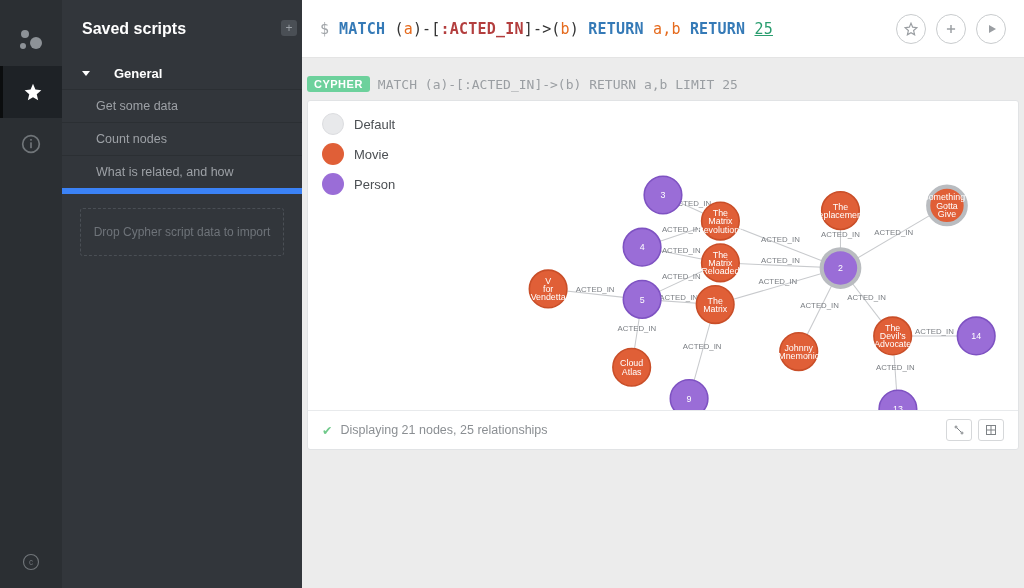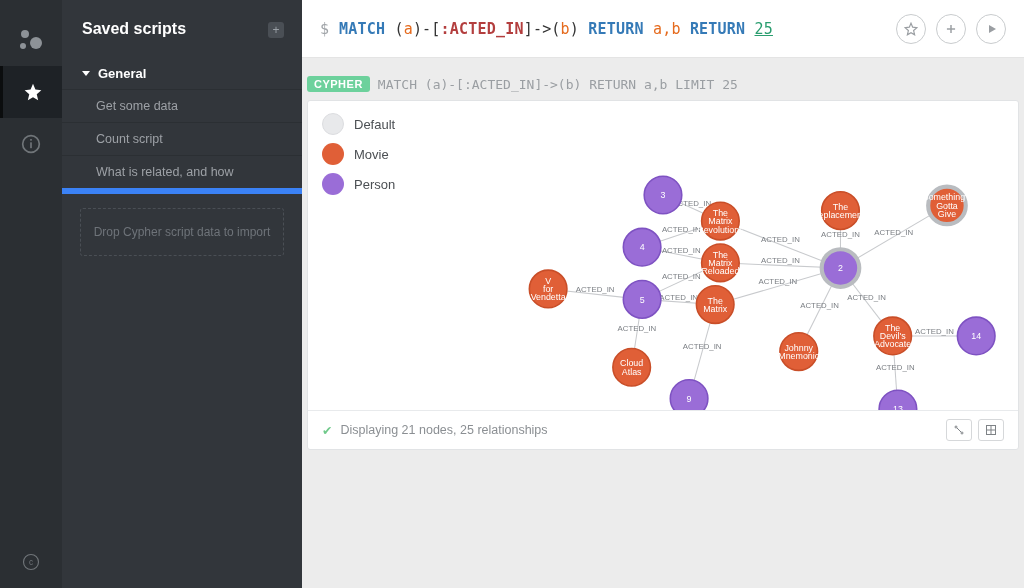--- a/index.html
+++ b/index.html
@@ -13,24 +13,24 @@
 .icon-rail .rail-item.active svg { fill: #ffffff; }
 .icon-rail .spacer { flex: 1; }
 .logo-dots { width: 26px; height: 26px; position: relative; }
 .logo-dots .d { position: absolute; border-radius: 50%; background: #8d9297; }
 .logo-dots .d1 { width: 8px; height: 8px; left: 3px; top: 3px; }
 .logo-dots .d2 { width: 12px; height: 12px; left: 12px; top: 10px; }
 .logo-dots .d3 { width: 6px; height: 6px; left: 2px; top: 16px; }
 
 
 .sidebar { width: 240px; background: #32363b; color: #d0d3d6; display: flex; flex-direction: column; }
-.sidebar-header { display: flex; align-items: flex-end; padding: 20px 18px 20px 20px; }
+.sidebar-header { display: flex; align-items: flex-start; padding: 20px 5px 20px 20px; }
 .sidebar-header h1 { font-size: 16px; font-weight: 600; color: #fff; flex: 1; }
 .sidebar-header .add { width: 16px; height: 16px; border-radius: 3px; background: #4a4f55; color: #9aa0a6; font-size: 12px; line-height: 16px; text-align: center; cursor: pointer; }
-.folder { padding: 8px 18px 8px 20px; font-size: 13px; font-weight: 600; color: #ffffff; cursor: pointer; display: flex; align-items: center; gap: 8px; }
+.folder { padding: 8px 18px 8px 20px; font-size: 13px; font-weight: 600; color: #ffffff; cursor: pointer; display: flex; align-items: center; gap: 24px; }
 .folder .caret { width: 0; height: 0; border-style: solid; }
 .folder .caret.down { border-width: 5px 4px 0 4px; border-color: #fff transparent transparent transparent; }
 .folder .caret.right { border-width: 4px 0 4px 5px; border-color: transparent transparent transparent #fff; }
 .script-item { padding: 9px 18px 9px 34px; font-size: 12.5px; color: #9da1a6; cursor: pointer; border-top: 1px solid #2b2f33; }
 .sidebar .divider-after { border-bottom: 6px solid #3b82f6; }
 .dropzone { margin: 14px 18px; border: 1px dashed #4a4f55; color: #6e7379; text-align: center; padding: 16px 10px; font-size: 12px; border-radius: 3px; }
 
 
 .main { flex: 1; display: flex; flex-direction: column; background: #ececec; }
 .editor { background: #ffffff; border-bottom: 1px solid #e4e4e4; height: 58px; display: flex; align-items: center; padding: 0 18px; }
@@ -107,21 +107,21 @@
   <div class="sidebar-header">
     <h1>Saved scripts</h1>
     <div class="add">+</div>
   </div>
   <div id="folders">
       <div class="folder">
         <span class="caret down"></span>
         <span>General</span>
       </div>
       <div class="script-item">Get some data</div>
-      <div class="script-item">Count script</div>
+      <div class="script-item">Count nodes</div>
       <div class="script-item divider-after">What is related, and how</div>
     </div>
   <div class="dropzone">Drop Cypher script data to import</div>
 </div>
 
 <div class="main">
   <div class="editor">
     <span class="prompt">$</span>
     <span class="code">
       <span class="tok-kw">MATCH</span>

